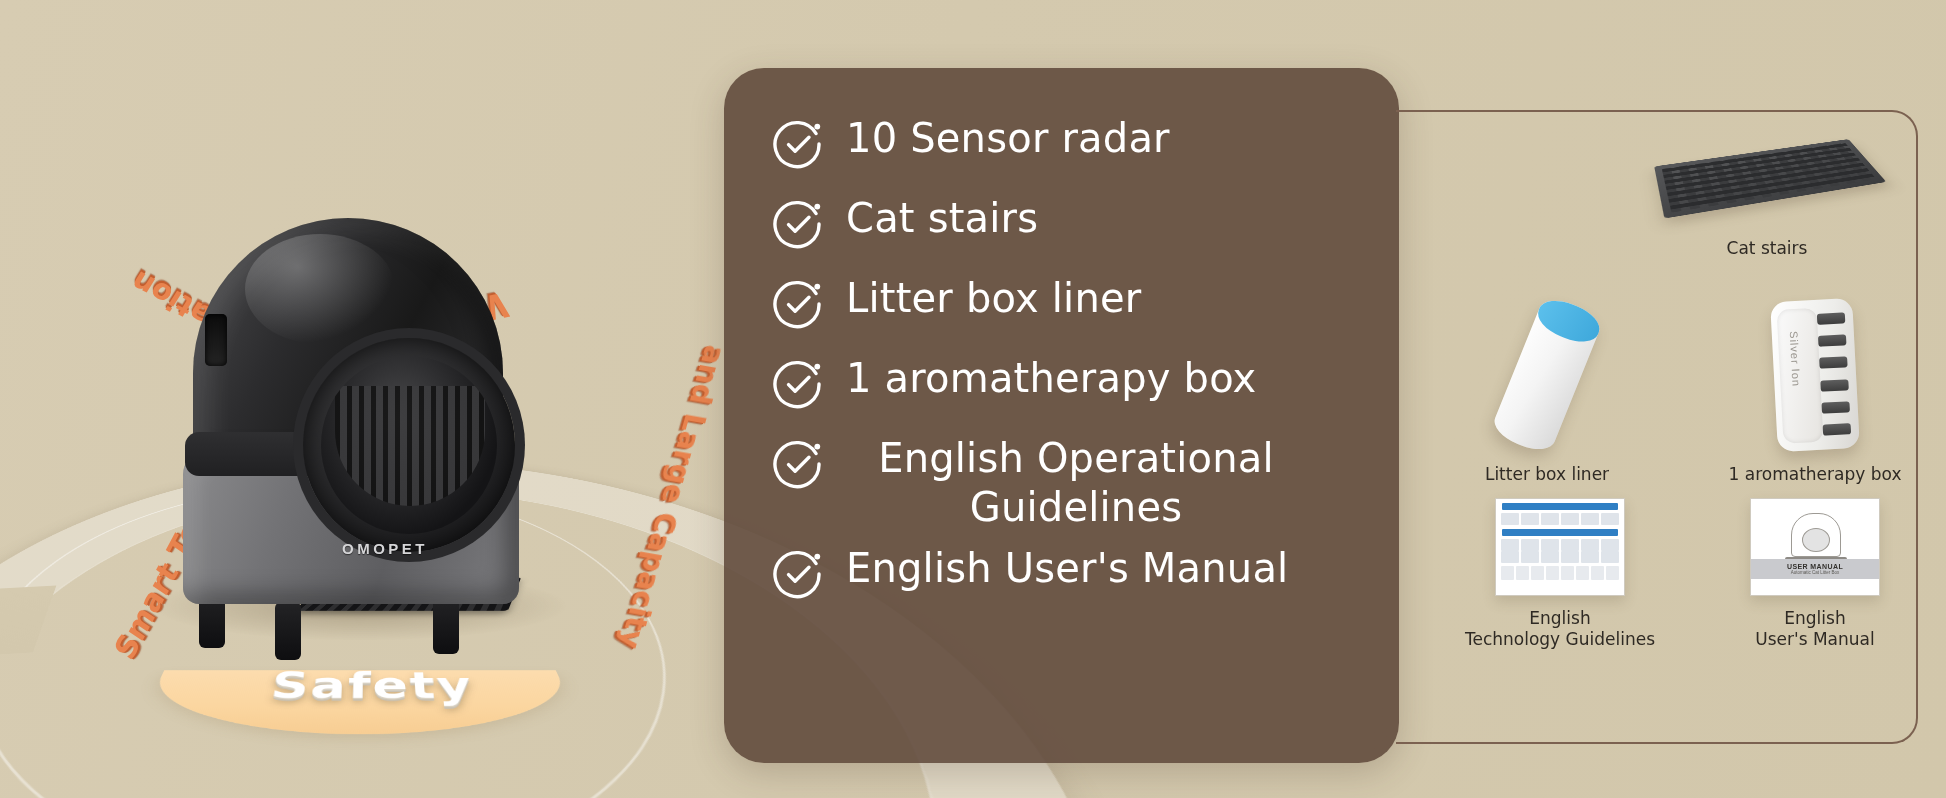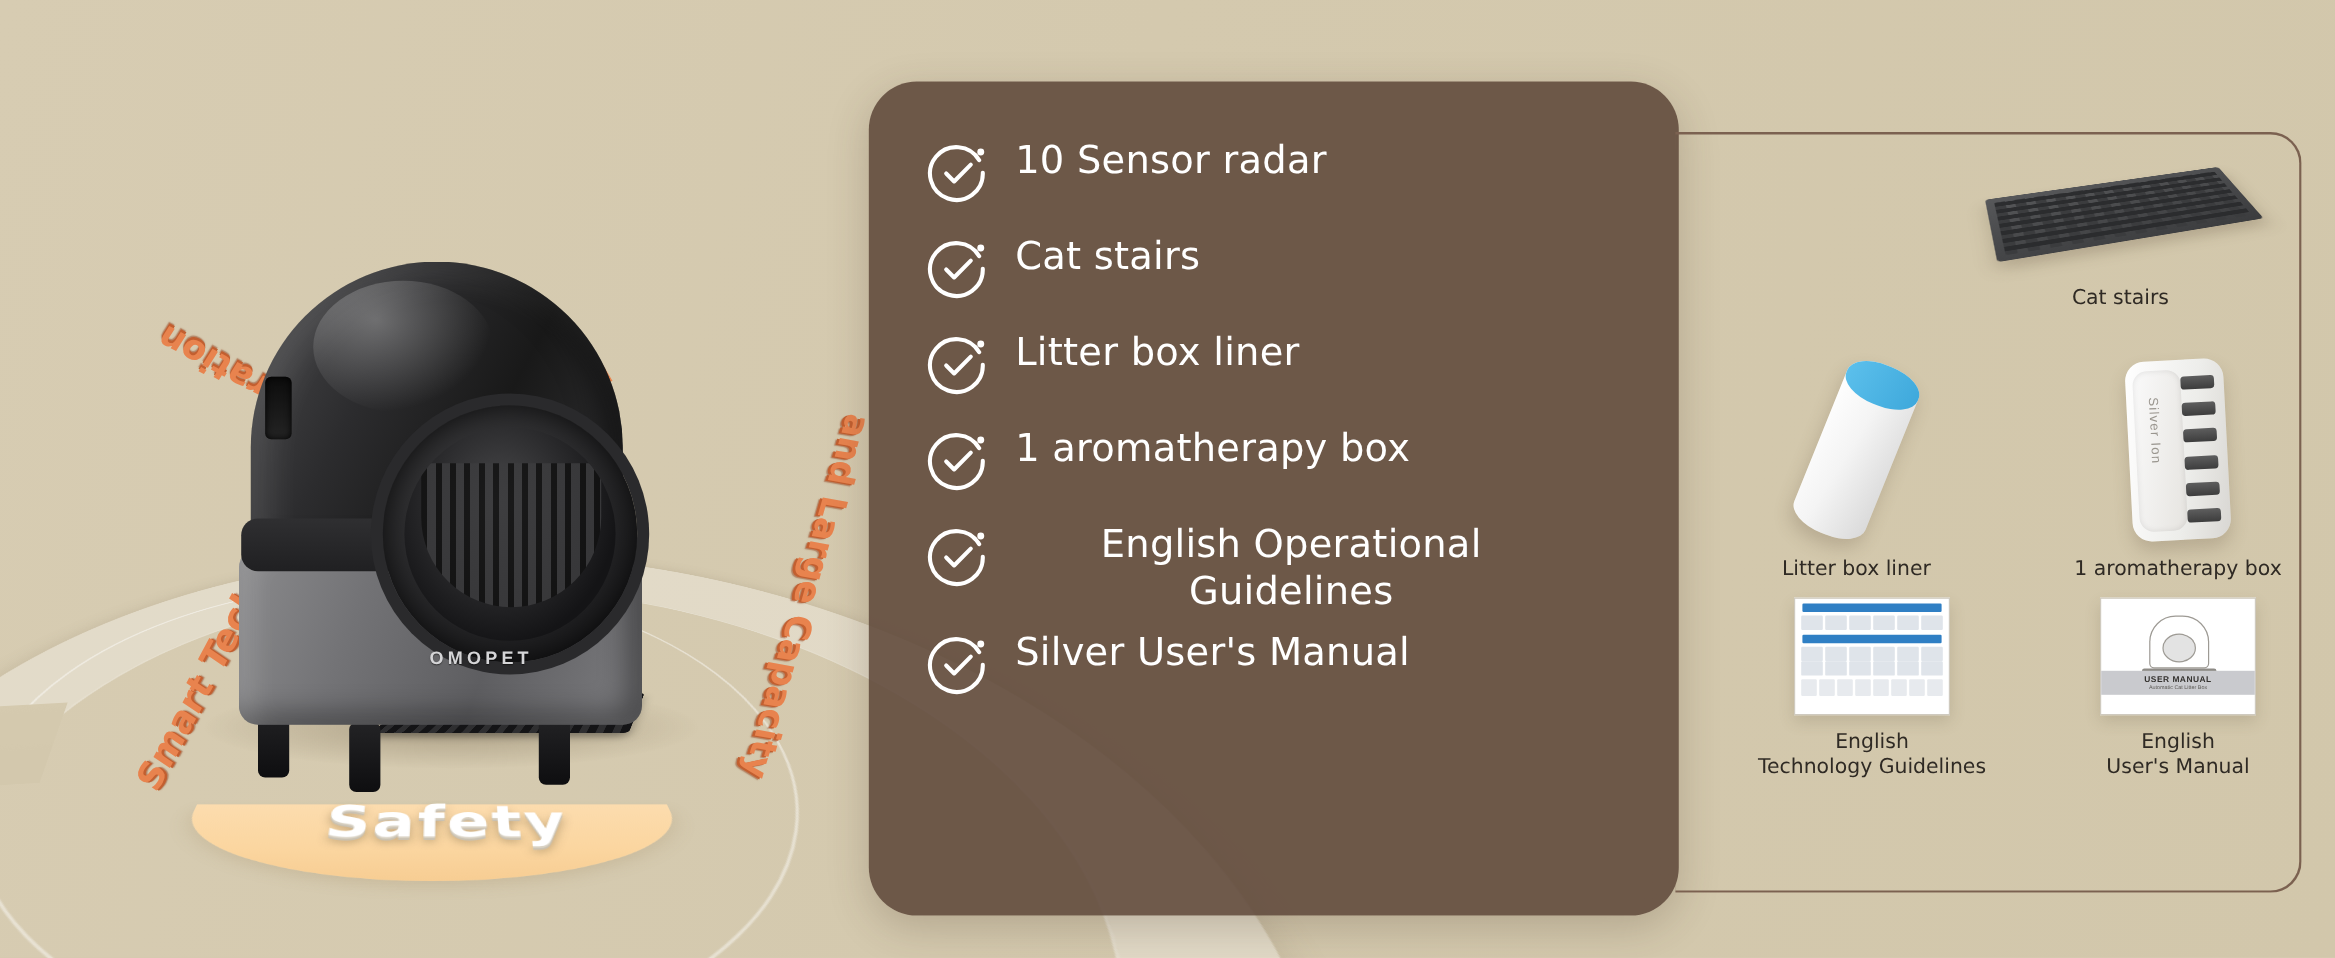--- a/index.html
+++ b/index.html
@@ -40,21 +40,21 @@
 
   .ringtxt{position:absolute;color:#e8834e;font-weight:bold;white-space:nowrap;
     font-family:"DejaVu Sans","Liberation Sans",sans-serif;
     text-shadow:1px 2px 0 #c25f30,2px 3px 1px rgba(150,70,35,0.55);}
   .rt-smart{left:42px;top:505px;font-size:30px;transform:rotate(-62deg) skewX(-6deg);}
   .rt-quiet{left:128px;top:285px;font-size:29px;transform:rotate(-152deg) skewX(-4deg);}
   .rt-w{left:470px;top:288px;font-size:34px;transform:rotate(168deg) skewX(6deg);}
   .rt-large{left:515px;top:480px;font-size:29px;transform:rotate(106deg) skewX(6deg);}
 
   
-  .product{position:absolute;left:191px;top:218px;width:370px;height:400px;}
+  .product{position:absolute;left:175px;top:218px;width:370px;height:400px;}
   .p-shadow{position:absolute;left:-30px;top:352px;width:430px;height:72px;border-radius:50%;
     background:radial-gradient(ellipse at 50% 50%,rgba(90,75,50,0.34),rgba(90,75,50,0) 68%);}
   .p-dome{position:absolute;left:18px;top:0;width:310px;height:250px;
     border-radius:158px 158px 26px 26px;
     background:linear-gradient(118deg,#4c4c4e 0%,#2c2c2e 34%,#191919 62%,#343436 100%);
     box-shadow:inset 14px 10px 28px rgba(255,255,255,0.12),inset -14px -8px 26px rgba(0,0,0,0.6);}
   .p-dome-gloss{position:absolute;left:52px;top:16px;width:150px;height:110px;border-radius:50%;
     background:radial-gradient(ellipse at 35% 30%,rgba(255,255,255,0.30),rgba(255,255,255,0) 70%);}
   .p-slot{position:absolute;left:12px;top:96px;width:22px;height:52px;border-radius:5px;
     background:linear-gradient(180deg,#0c0c0c,#242424);box-shadow:inset 0 0 6px #000;}
@@ -86,21 +86,21 @@
 
   
   .feature-panel{position:absolute;left:724px;top:68px;width:675px;height:695px;
     background:rgba(95,72,58,0.88);border-radius:40px;
     box-shadow:0 10px 34px rgba(70,50,35,0.22);}
   .feature-list{position:absolute;left:48px;top:46px;right:30px;}
   .f-row{display:flex;align-items:flex-start;margin-bottom:22px;min-height:58px;}
   .f-row.tall{margin-bottom:12px;text-align:center;}
   .chk{flex:0 0 auto;width:52px;height:52px;margin-right:22px;margin-top:4px;}
   .chk svg{display:block;width:52px;height:52px;}
-  .f-label{color:#ffffff;font-size:32px;line-height:1.22;font-weight:400;
+  .f-label{color:#ffffff;font-size:40px;line-height:1.22;font-weight:400;
     font-family:"DejaVu Sans","Liberation Sans",sans-serif;letter-spacing:.2px;}
 
   
   .acc-panel{position:absolute;left:1396px;top:110px;width:520px;height:630px;
     border:2px solid #7b6150;border-left:none;border-radius:0 26px 26px 0;}
   .acc{position:absolute;text-align:center;}
   .acc-cap{color:#2f2a24;font-size:17px;line-height:1.25;
     font-family:"DejaVu Sans","Liberation Sans",sans-serif;}
 
   .acc-stairs{left:1622px;top:128px;width:290px;}
@@ -259,21 +259,21 @@
       </div>
 
       <div class="f-row">
         <span class="chk">
           <svg viewBox="0 0 52 52" aria-hidden="true">
             <path d="M44 15.5A22 22 0 1 0 47 26" fill="none" stroke="#fff" stroke-width="3.4" stroke-linecap="round"></path>
             <circle cx="45.3" cy="8.6" r="2.9" fill="#fff"></circle>
             <path d="M16.5 26.6l6.6 6.6L37 19.2" fill="none" stroke="#fff" stroke-width="3.4" stroke-linecap="round" stroke-linejoin="round"></path>
           </svg>
         </span>
-        <span class="f-label">Silver User's Manual</span>
+        <span class="f-label">English User's Manual</span>
       </div>
 
     </div>
   </div>
 
   <div class="acc-panel"></div>
 
   <div class="acc acc-stairs">
     <div class="mat">
       <div class="mat-holes"></div>

